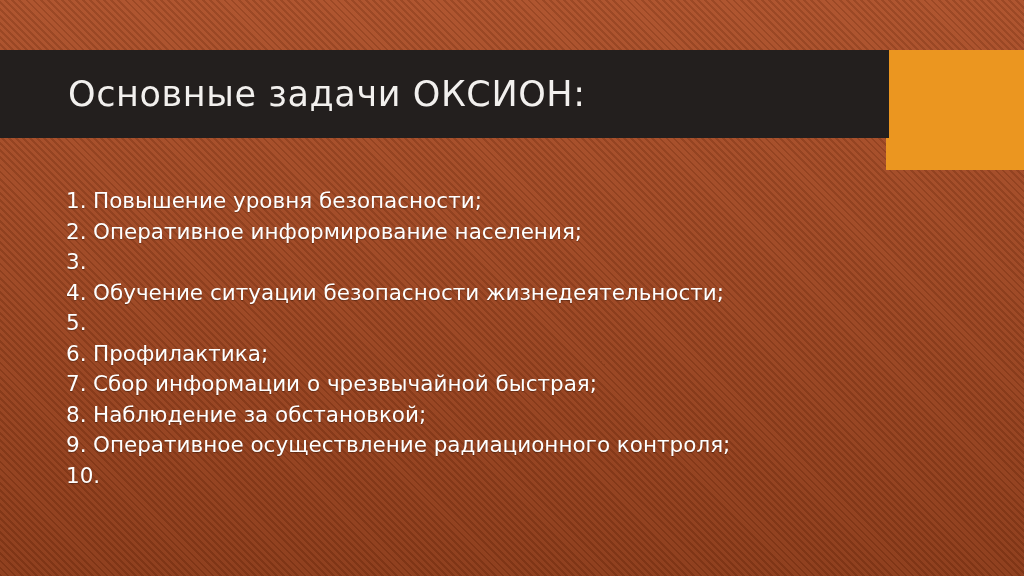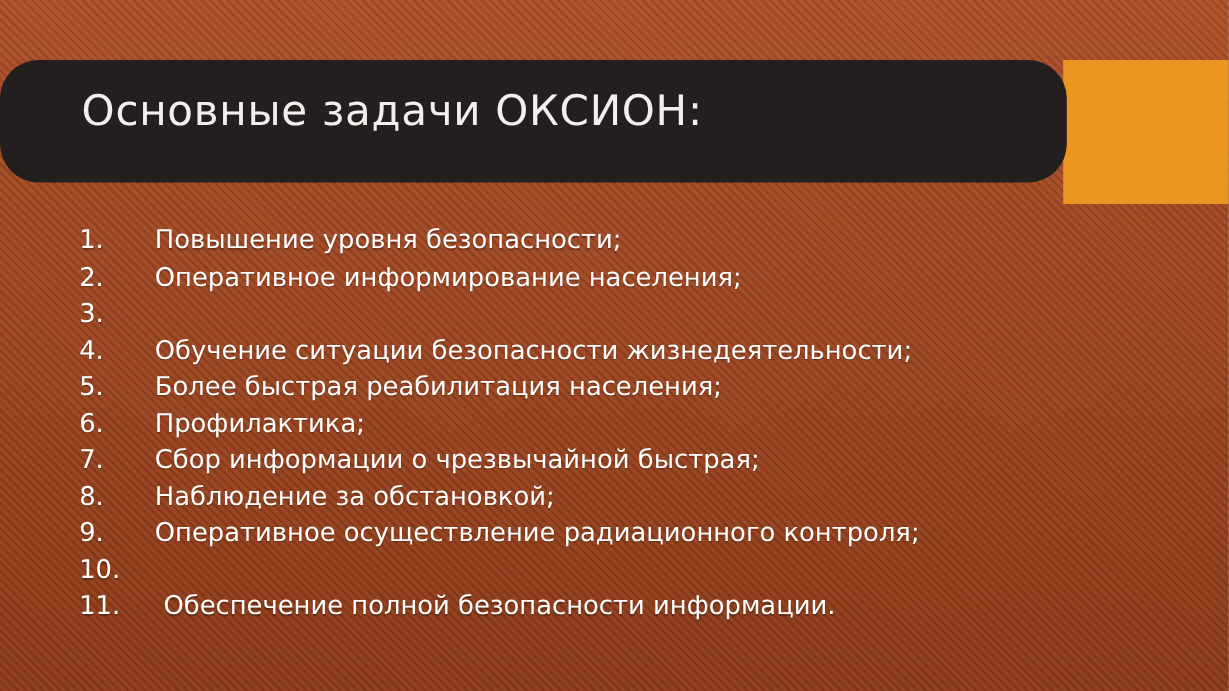--- a/index.html
+++ b/index.html
@@ -45,25 +45,25 @@
     height: 120px;
     background: #eb9620;
     z-index: 2;
   }
 
   .title-bar {
     position: absolute;
     left: 0;
     top: 50px;
     width: 889px;
-    height: 102px;
+    height: 88px;
     background: #231f1e;
     z-index: 3;
     display: flex;
-    border-radius: 32px;
+    align-items: center;
   }
 
   .title-text {
     color: #f2f0ee;
     font-size: 35px;
     font-weight: normal;
     letter-spacing: 0.6px;
     margin-left: 68px;
     white-space: nowrap;
   }
@@ -90,21 +90,20 @@
   }
 
   .li-num {
     display: inline-block;
     min-width: 27px;
     flex: 0 0 auto;
   }
 
   .li-text {
     flex: 0 1 auto;
-    margin-left: 36px;
   }
 </style>
 </head>
 <body>
 
 <div class="slide">
 
   <div class="accent-block"></div>
 
   <div class="title-bar">
@@ -122,40 +121,35 @@
     </li>
     <li>
       <span class="li-num">3.</span>
     </li>
     <li>
       <span class="li-num">4.</span>
       <span class="li-text">Обучение ситуации безопасности жизнедеятельности;</span>
     </li>
     <li>
       <span class="li-num">5.</span>
-      <span class="li-text">Более быстрая реабилитация населения;</span>
     </li>
     <li>
       <span class="li-num">6.</span>
       <span class="li-text">Профилактика;</span>
     </li>
     <li>
       <span class="li-num">7.</span>
       <span class="li-text">Сбор информации о чрезвычайной быстрая;</span>
     </li>
     <li>
       <span class="li-num">8.</span>
       <span class="li-text">Наблюдение за обстановкой;</span>
     </li>
     <li>
       <span class="li-num">9.</span>
       <span class="li-text">Оперативное осуществление радиационного контроля;</span>
     </li>
     <li>
       <span class="li-num">10.</span>
     </li>
-    <li>
-      <span class="li-num">11.</span>
-      <span class="li-text">Обеспечение полной безопасности информации.</span>
-    </li>
   </ul>
 
 </div>
 
 </body></html>

